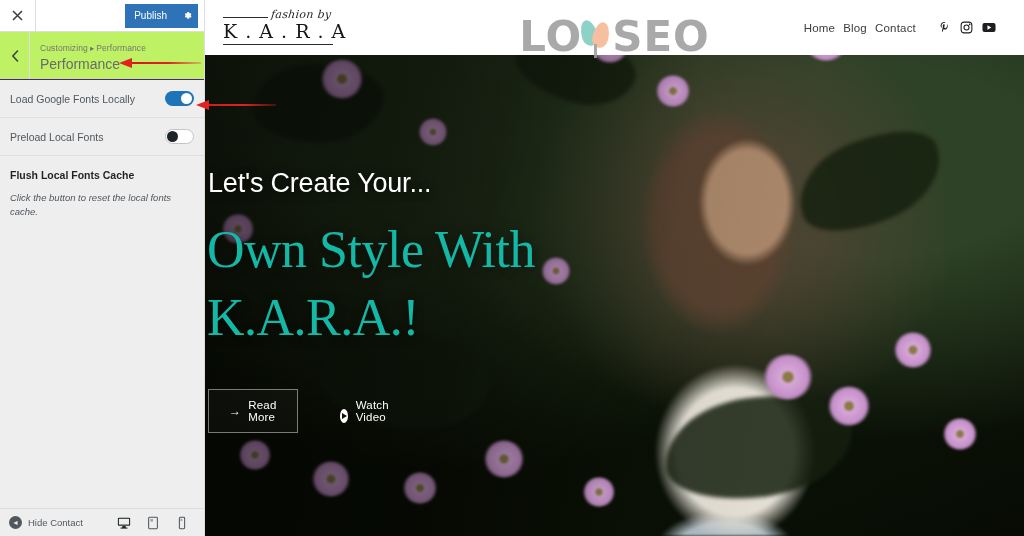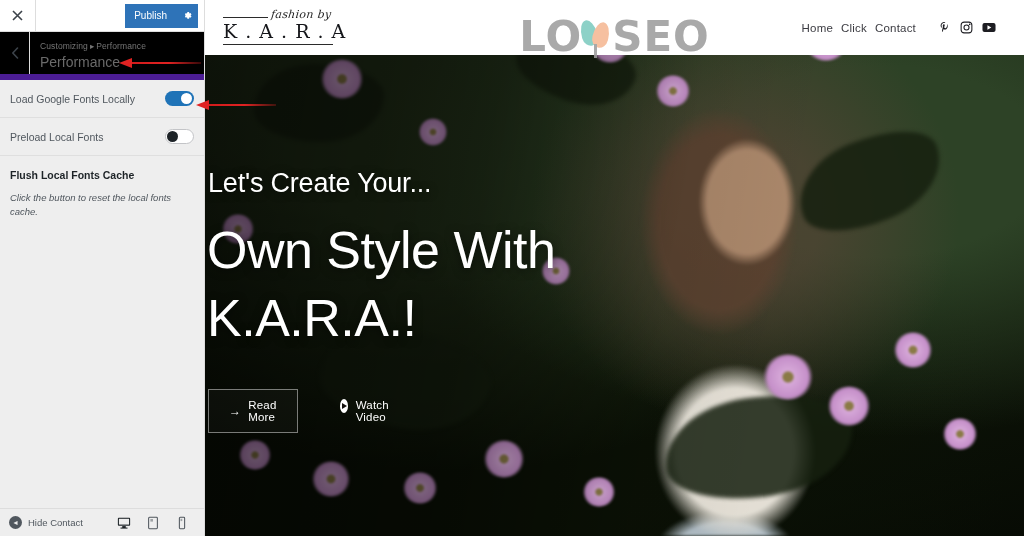--- a/index.html
+++ b/index.html
@@ -48,23 +48,23 @@
     font-family: "Liberation Sans", sans-serif;
   }
   .cz-gear {
     background: #2e73b8; color: #fff;
     width: 22px; height: 24px;
     display: flex; align-items: center; justify-content: center;
     cursor: pointer; border-left: 1px solid #2e73b8;
   }
 
   .cz-header {
-    background: #000000; height: 48px;
+    background: #bef264; height: 48px;
     display: flex; align-items: stretch;
-    border-bottom: 6px solid #4c1d95;
+    border-bottom: 1px solid #4c1d95;
     flex: 0 0 48px;
   }
   .cz-back {
     width: 30px;
     display: flex; align-items: center; justify-content: center;
     border-right: 1px solid #ddd;
     color: #3c434a; cursor: pointer;
   }
   .cz-titles {
     flex: 1; padding: 5px 0 0 10px;
@@ -261,40 +261,40 @@
   }
   .hero-kicker {
     position: absolute; left: 3px; top: 168px;
     font-size: 27px; color: #fff; letter-spacing: -.2px;
     font-family: "Liberation Sans", sans-serif;
     white-space: nowrap;
     text-shadow: 0 1px 8px rgba(0,0,0,.55);
   }
   .hero-title {
     position: absolute; left: 2px; top: 216px;
-    font-family: Liberation Sans, sans-serif;
-    font-size: 52px; line-height: 68px; color: #ffffff;
+    font-family: Liberation Serif, serif;
+    font-size: 52px; line-height: 68px; color: #14b8a6;
     letter-spacing: -0.5px;
     text-shadow: 0 2px 10px rgba(0,0,0,.5);
     white-space: nowrap;
   }
   .hero-actions {
     position: absolute; left: 3px; top: 389px;
     display: flex; align-items: center; gap: 42px;
   }
   .btn-ghost {
     border: 1px solid rgba(255,255,255,.45);
     color: #fff; font-size: 11.5px;
     padding: 9px 20px; display: flex; align-items: center; gap: 7px;
     cursor: pointer; background: rgba(255,255,255,.03);
     letter-spacing: .2px;
   }
   .btn-ghost .arrow { font-size: 12px; }
   .watch {
-    display: flex; align-items: flex-start; gap: 8px;
+    display: flex; align-items: flex-end; gap: 8px;
     color: #fff; font-size: 11.5px; cursor: pointer;
     letter-spacing: .2px;
   }
   .play-circle {
     width: 14px; height: 14px; border-radius: 50%;
     background: #fff; display: flex; align-items: center; justify-content: center;
   }
   .play-tri {
     width: 0; height: 0;
     border-left: 5px solid #14110f;
@@ -446,21 +446,21 @@
         <div class="brand-row">
           <span class="brand-rule"></span>
           <span class="brand-script">fashion by</span>
         </div>
         <div class="brand-name">K . A . R . A</div>
         <div class="brand-underline"></div>
       </div>
 
       <nav class="site-nav">
         <a class="nav-link">Home</a>
-        <a class="nav-link">Click</a>
+        <a class="nav-link">Blog</a>
         <a class="nav-link">Contact</a>
         <div class="social">
           <span>
             <svg width="13" height="13" viewBox="0 0 16 16" aria-hidden="true">
               <path fill="#1d1d22" d="M8.3 1.3C5 1.3 3.2 3.4 3.2 5.6c0 1 .5 2.2 1.4 2.6.2.1.3 0 .3-.1l.1-.5c0-.1 0-.2-.1-.3-.3-.4-.5-.9-.5-1.5 0-1.9 1.4-3.6 3.7-3.6 2 0 3.1 1.2 3.1 2.8 0 2.1-.9 3.9-2.3 3.9-.8 0-1.3-.6-1.2-1.4.2-.9.6-1.9.6-2.5 0-.6-.3-1.1-1-1.1-.8 0-1.4.8-1.4 1.9 0 .7.2 1.1.2 1.1l-1 4.1c-.2 1-.1 2.3 0 2.5 0 .1.2.1.2 0 .1-.1.8-1.1 1.1-2.1l.4-1.6c.2.4.9.8 1.6.8 2.1 0 3.6-1.9 3.6-4.5 0-1.9-1.7-3.8-4.2-3.8z"></path>
             </svg>
           </span>
           <span>
             <svg width="13" height="13" viewBox="0 0 16 16" aria-hidden="true">
               <rect x="1.4" y="1.4" width="13.2" height="13.2" rx="3.6" fill="none" stroke="#1d1d22" stroke-width="1.3"></rect>

